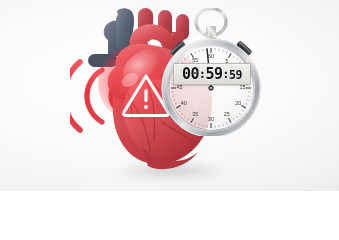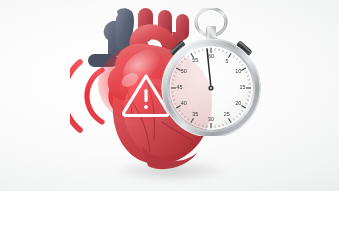--- a/index.html
+++ b/index.html
@@ -323,15 +323,18 @@
         <span class="dial-num" style="left: 86.2798px; top: 95.75px;">20</span>
         <span class="dial-num" style="left: 74.75px; top: 107.28px;">25</span>
         <span class="dial-num" style="left: 59px; top: 111.5px;">30</span>
         <span class="dial-num" style="left: 43.25px; top: 107.28px;">35</span>
         <span class="dial-num" style="left: 31.7202px; top: 95.75px;">40</span>
         <span class="dial-num" style="left: 27.5px; top: 80px;">45</span>
         <span class="dial-num" style="left: 31.7202px; top: 64.25px;">50</span>
         <span class="dial-num" style="left: 43.25px; top: 52.7202px;">55</span>
       </div>
 
+    <div id="lcd">
+      <span id="lcd-text"><span>00</span><span class="sep">:</span><span>59</span><span class="sep">:</span><span class="sec">59</span></span>
+    </div>
   </div>
 
 </div>
 
 </body></html>

